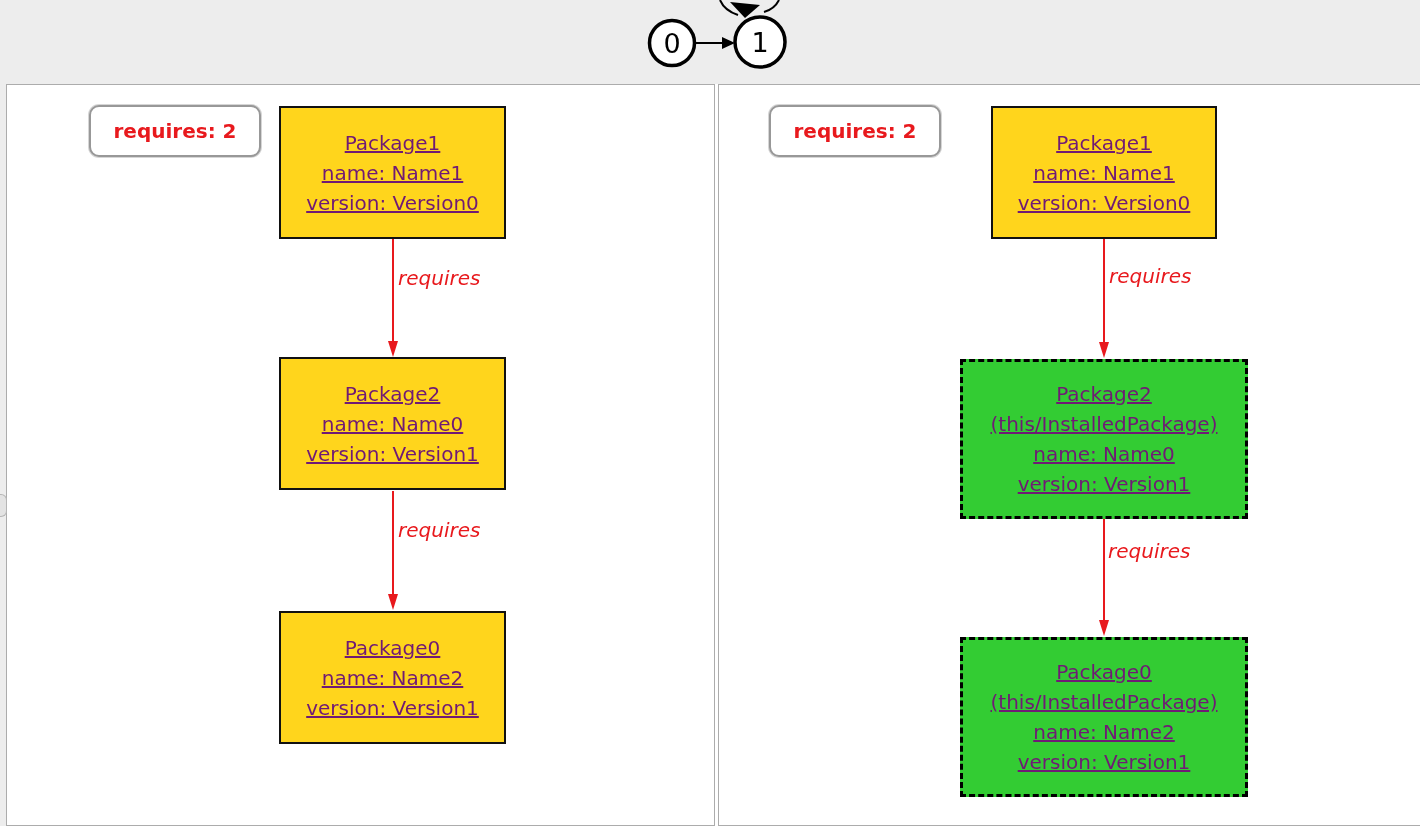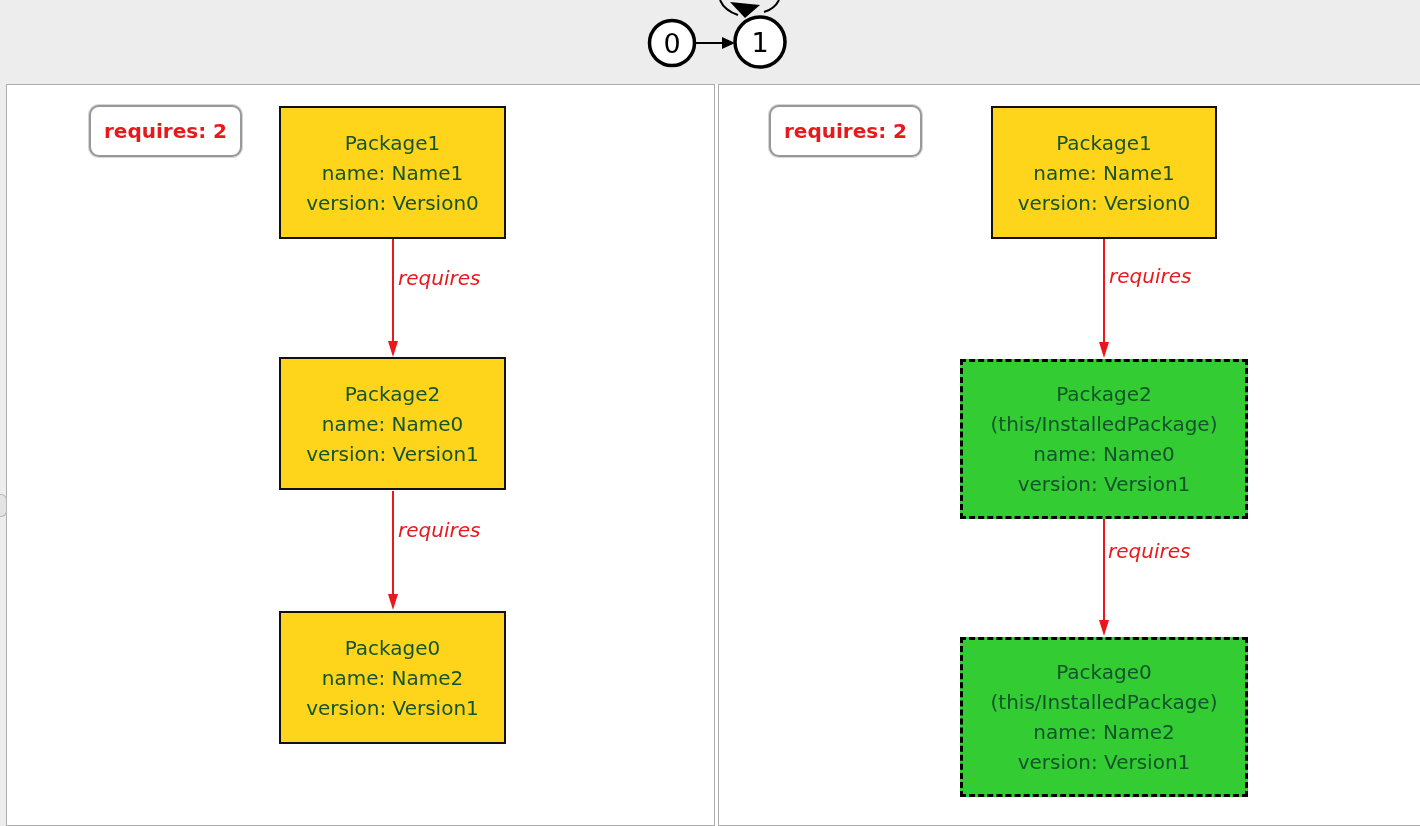--- a/index.html
+++ b/index.html
@@ -58,44 +58,45 @@
   .edge-label {
     position: absolute;
     color: #e8191d;
     font-size: 20px;
     white-space: nowrap;
     font-style: italic;
   }
   .badge {
     position: absolute;
     box-sizing: border-box;
-    width: 153px; height: 52px;
+    width: 172px; height: 52px;
     background: #ffffff;
     border: 2px solid #989898;
     border-radius: 10px;
     box-shadow: 0 0 0 1px #d6d6d6;
     display: flex;
     align-items: center;
     justify-content: center;
     color: #e8191d;
     font-weight: bold;
     font-size: 20px;
     white-space: nowrap;
   }
   .node {
     position: absolute;
     box-sizing: border-box;
     display: flex;
     flex-direction: column;
     justify-content: center;
     text-align: center;
-    color: #14532d;
+    color: #701a75;
     font-size: 20px;
     line-height: 30px;
     white-space: nowrap;
+    text-decoration: underline;
   }
   .node-yellow {
     background: #ffd51c;
     border: 2px solid #111;
   }
   .node-green {
     background: #33cc33;
     border: 3px dashed #000;
   }
   

